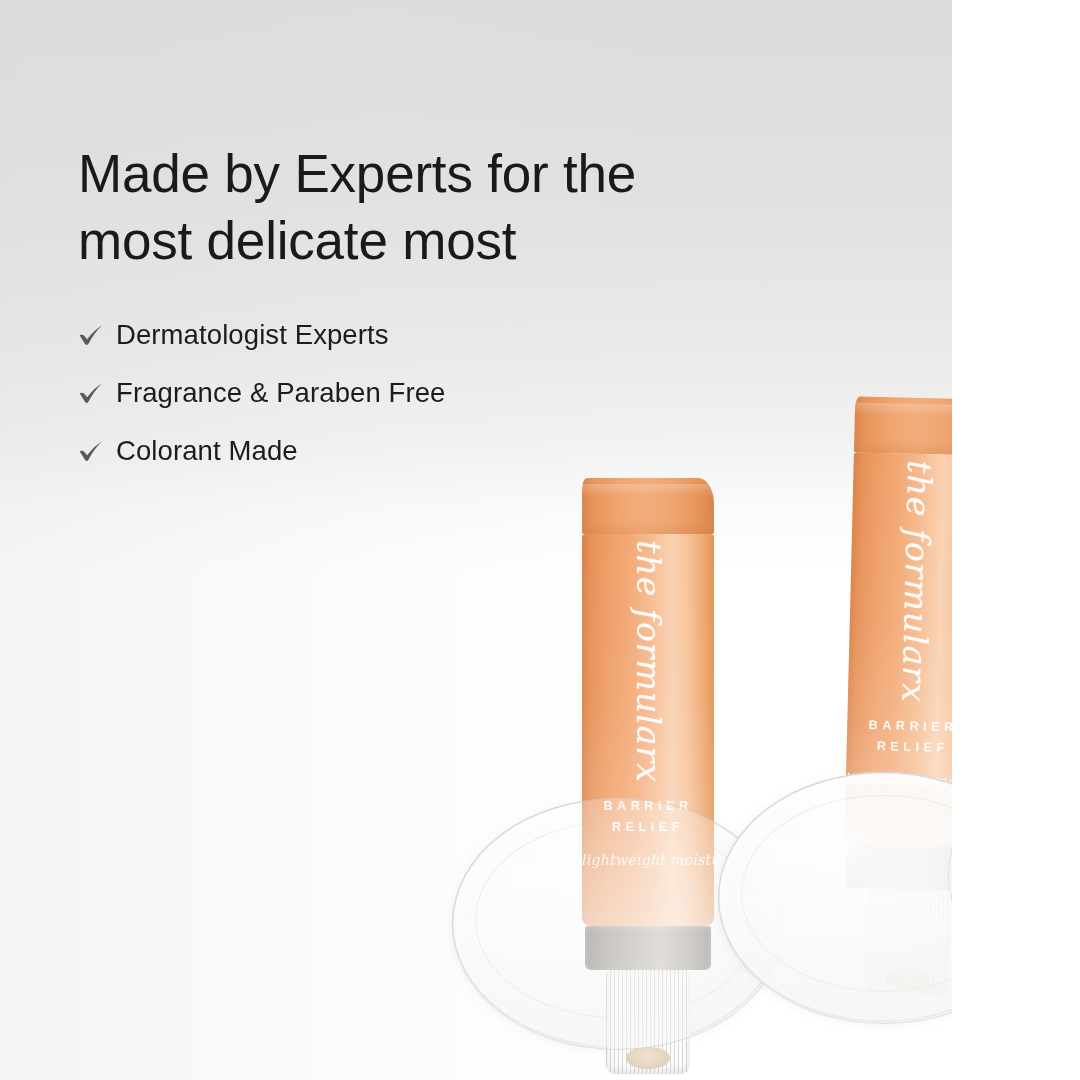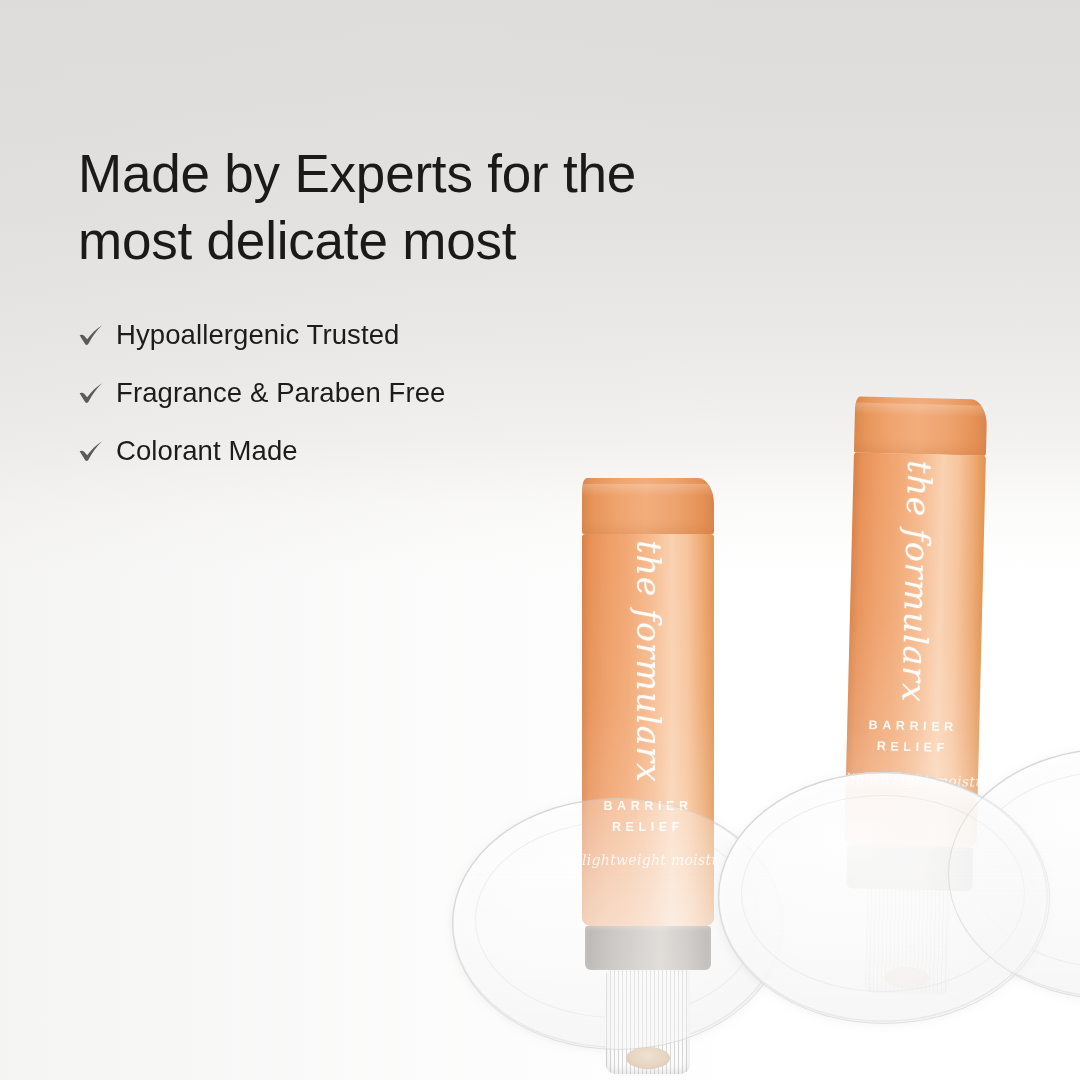--- a/index.html
+++ b/index.html
@@ -3,21 +3,21 @@
 <meta charset="utf-8">
 <title>Made by Experts</title>
 <style>
   html, body {
     margin: 0;
     padding: 0;
     background: #ffffff;
   }
   #stage {
     position: relative;
-    width: 1080px;
+    width: 952px;
     height: 1080px;
     overflow: hidden;
     font-family: "Liberation Sans", sans-serif;
     background: #ffffff;
   }
   
   .bg-gradient {
     position: absolute;
     inset: 0;
     background: linear-gradient(to bottom,
@@ -299,21 +299,21 @@
   </h1>
 
   <ul class="features" style="list-style:none;margin:0;padding:0;">
 
     <li class="feature-row">
       <span class="check-icon">
         <svg width="26" height="22" viewBox="0 0 26 22" aria-hidden="true">
           <path d="M1.6 11.3 C3.4 10.2 5.2 10.6 6.6 12.2 L9.2 15.3 C13.4 9.6 18.1 5.0 24.2 1.3 C18.6 6.6 14.1 12.6 10.6 19.6 C9.6 21.4 8.1 21.5 7.1 19.9 Z" fill="#5a5a5a"></path>
         </svg>
       </span>
-      <span class="feature-label">Hypoallergenic Trusted</span>
+      <span class="feature-label">Dermatologist Experts</span>
     </li>
 
     <li class="feature-row">
       <span class="check-icon">
         <svg width="26" height="22" viewBox="0 0 26 22" aria-hidden="true">
           <path d="M1.6 11.3 C3.4 10.2 5.2 10.6 6.6 12.2 L9.2 15.3 C13.4 9.6 18.1 5.0 24.2 1.3 C18.6 6.6 14.1 12.6 10.6 19.6 C9.6 21.4 8.1 21.5 7.1 19.9 Z" fill="#5a5a5a"></path>
         </svg>
       </span>
       <span class="feature-label">Fragrance &amp; Paraben Free</span>
     </li>

